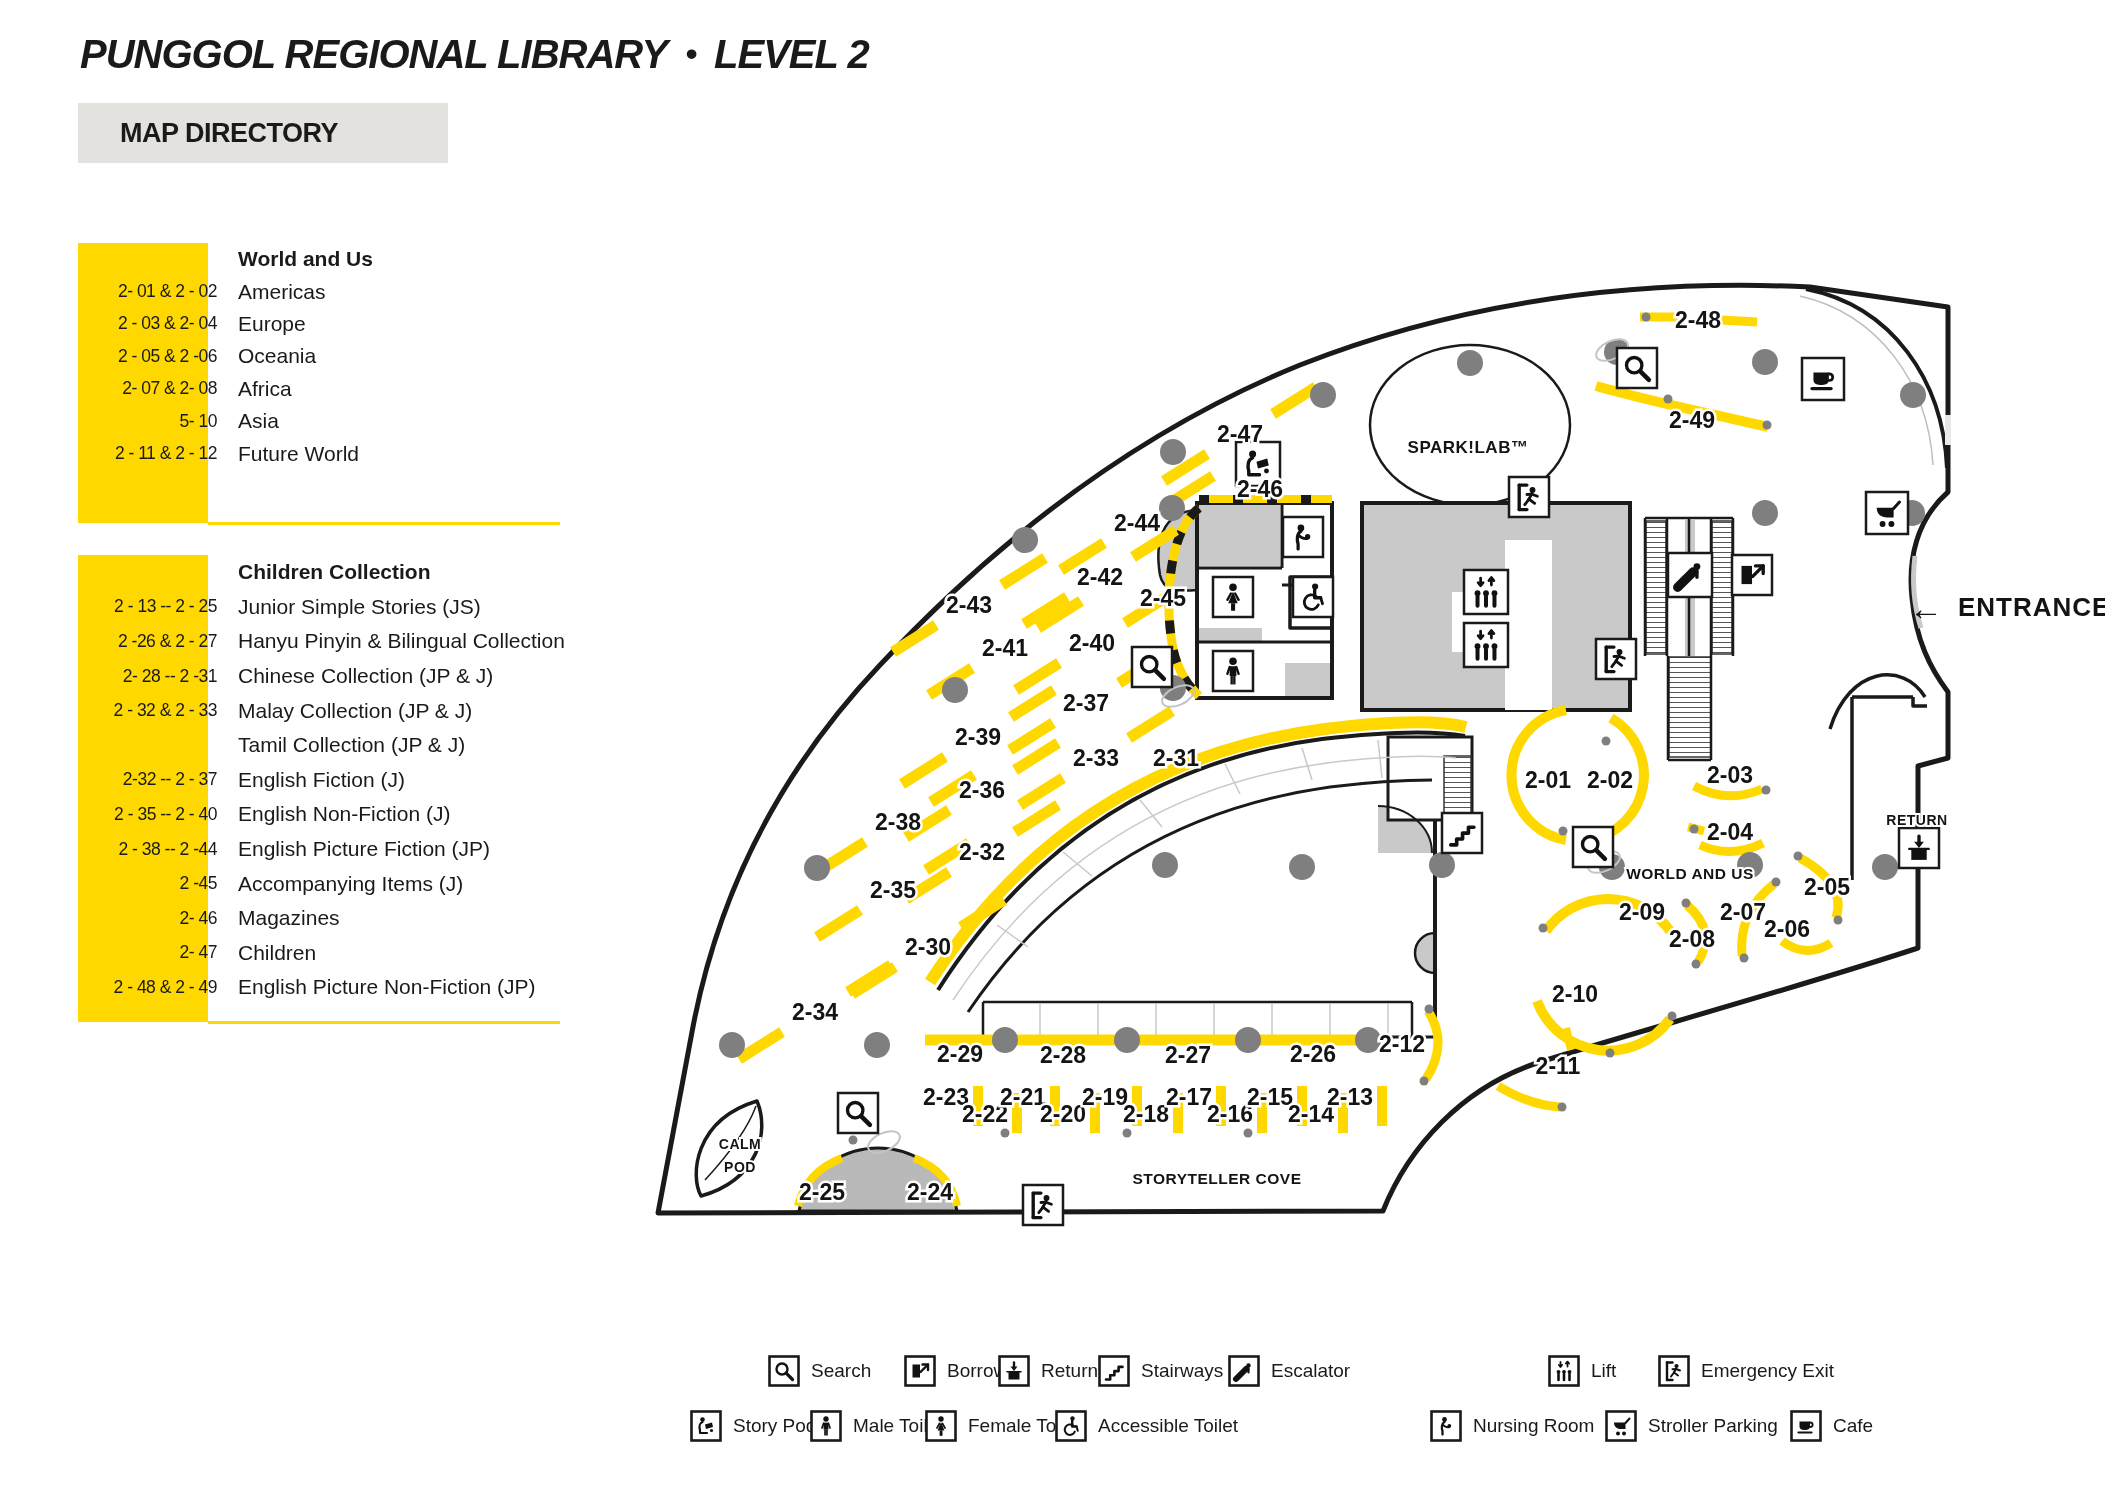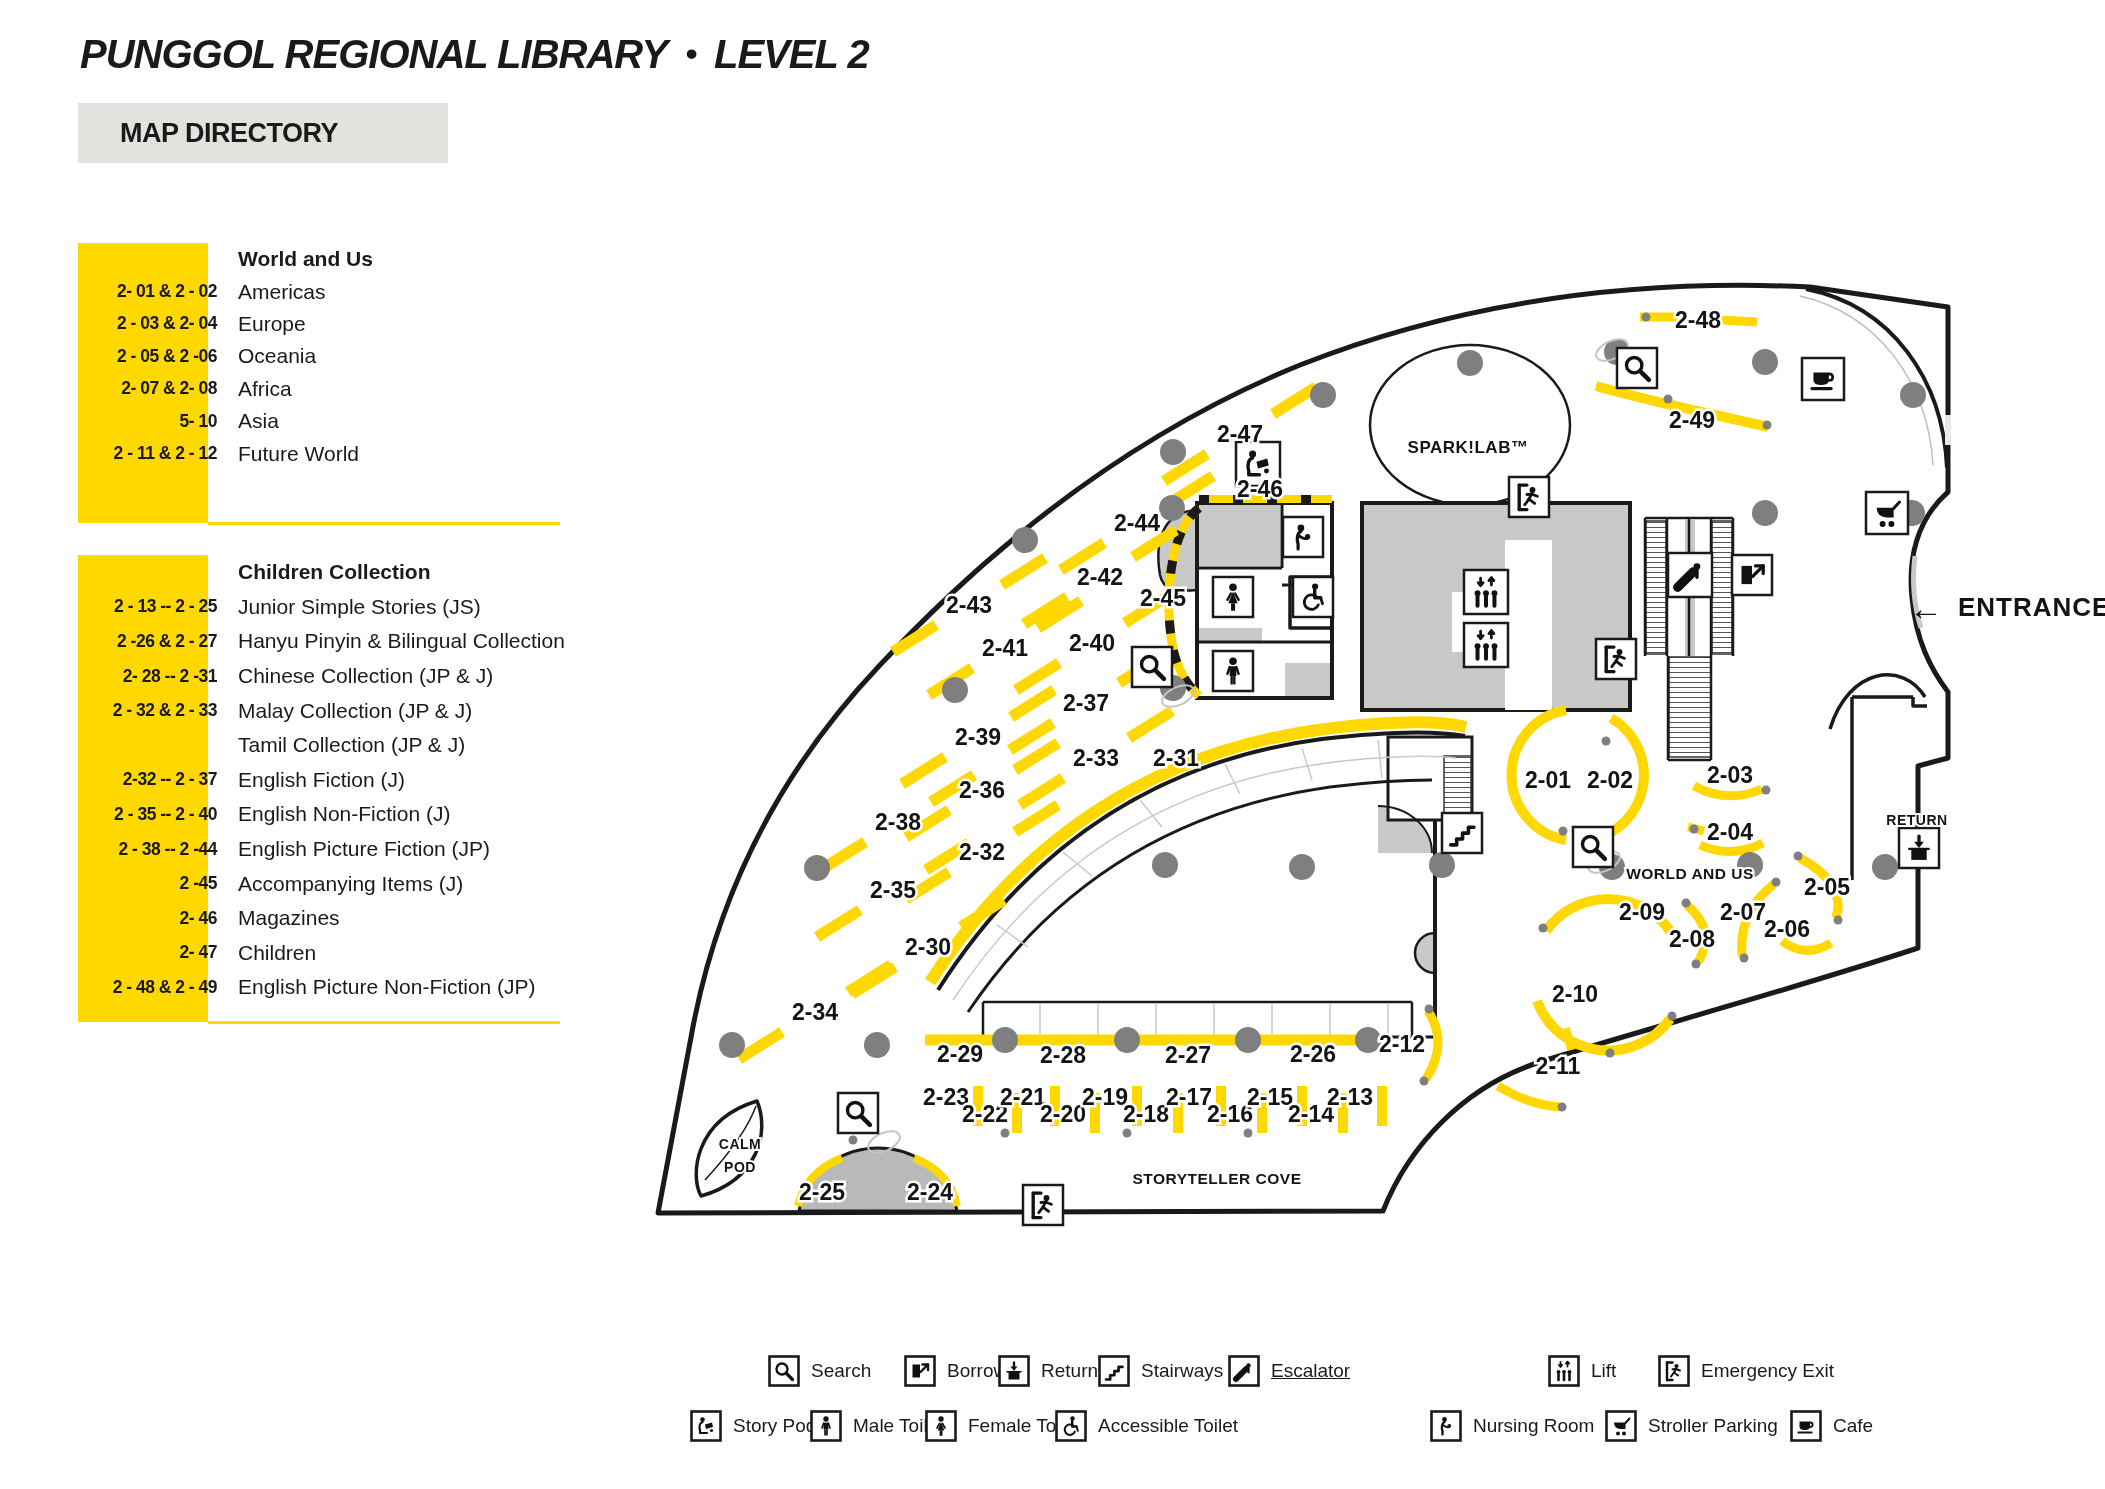--- a/index.html
+++ b/index.html
@@ -10,21 +10,21 @@
   #title .dot{margin:0 18px;font-size:34px;vertical-align:3px;}
   #title .level{font-weight:900;}
   #mapdir{position:absolute;left:78px;top:103px;width:370px;height:60px;background:#e4e2df;
           display:flex;align-items:center;}
   #mapdir span{font-size:27px;font-weight:bold;margin-left:42px;letter-spacing:-0.5px;}
   .dir-section{position:absolute;left:78px;}
   .dir-yellow{position:absolute;left:0;top:0;width:130px;height:100%;background:#FFD800;}
   .dir-underline{position:absolute;left:130px;bottom:-2px;width:352px;height:3px;background:#FFD800;}
   .dir-row{position:relative;display:flex;align-items:center;}
   .dir-code{width:146px;text-align:right;padding-right:7px;box-sizing:border-box;
-            font-size:17.5px;letter-spacing:-0.5px;font-weight:700;white-space:nowrap;}
+            font-size:17.5px;letter-spacing:-0.5px;font-weight:400;white-space:nowrap;}
   .dir-label{padding-left:14px;font-size:21px;white-space:nowrap;}
   .dir-heading .dir-label{font-weight:bold;}
   #legend .leg-item{position:absolute;display:flex;align-items:center;gap:11px;}
   #legend .leg-label{font-size:19px;white-space:nowrap;}
   svg text{font-family:"Liberation Sans", sans-serif;}
 </style>
 </head>
 <body>
 
 <div id="title">
@@ -595,21 +595,21 @@
     </div>
     <div class="leg-item" style="left: 1098px; top: 1355px;">
       <svg width="32" height="32" viewBox="0 0 32 32">
         <rect x="1.5" y="1.5" width="29" height="29" fill="#fff" stroke="#1a1a1a" stroke-width="2.6"></rect>
         <g transform="translate(4,4) scale(1)">
           <path d="M4,20.5 H8.2 V16.3 H12.4 V12.1 H16.6 V7.9 H20.5" fill="none" stroke="#111" stroke-width="2.6" stroke-linecap="round" stroke-linejoin="round"></path>
         </g>
       </svg>
       <span class="leg-label">Stairways</span>
     </div>
-    <div class="leg-item" style="left: 1228px; top: 1355px; text-decoration: underline;">
+    <div class="leg-item" style="left: 1228px; top: 1355px;">
       <svg width="32" height="32" viewBox="0 0 32 32">
         <rect x="1.5" y="1.5" width="29" height="29" fill="#fff" stroke="#1a1a1a" stroke-width="2.6"></rect>
         <g transform="translate(4,4) scale(1)">
           <path d="M4,20 L14,10" fill="none" stroke="#111" stroke-width="6" stroke-linecap="round" stroke-linejoin="round"></path>
           <circle cx="16.5" cy="6.5" r="2.2" fill="#111" stroke="none" stroke-width="2.4"></circle>
           <path d="M16.5,9 V13.5" fill="none" stroke="#111" stroke-width="2.2" stroke-linecap="round" stroke-linejoin="round"></path>
           <path d="M16.5,10.5 L13.2,12.2" fill="none" stroke="#111" stroke-width="2" stroke-linecap="round" stroke-linejoin="round"></path>
         </g>
       </svg>
       <span class="leg-label">Escalator</span>

